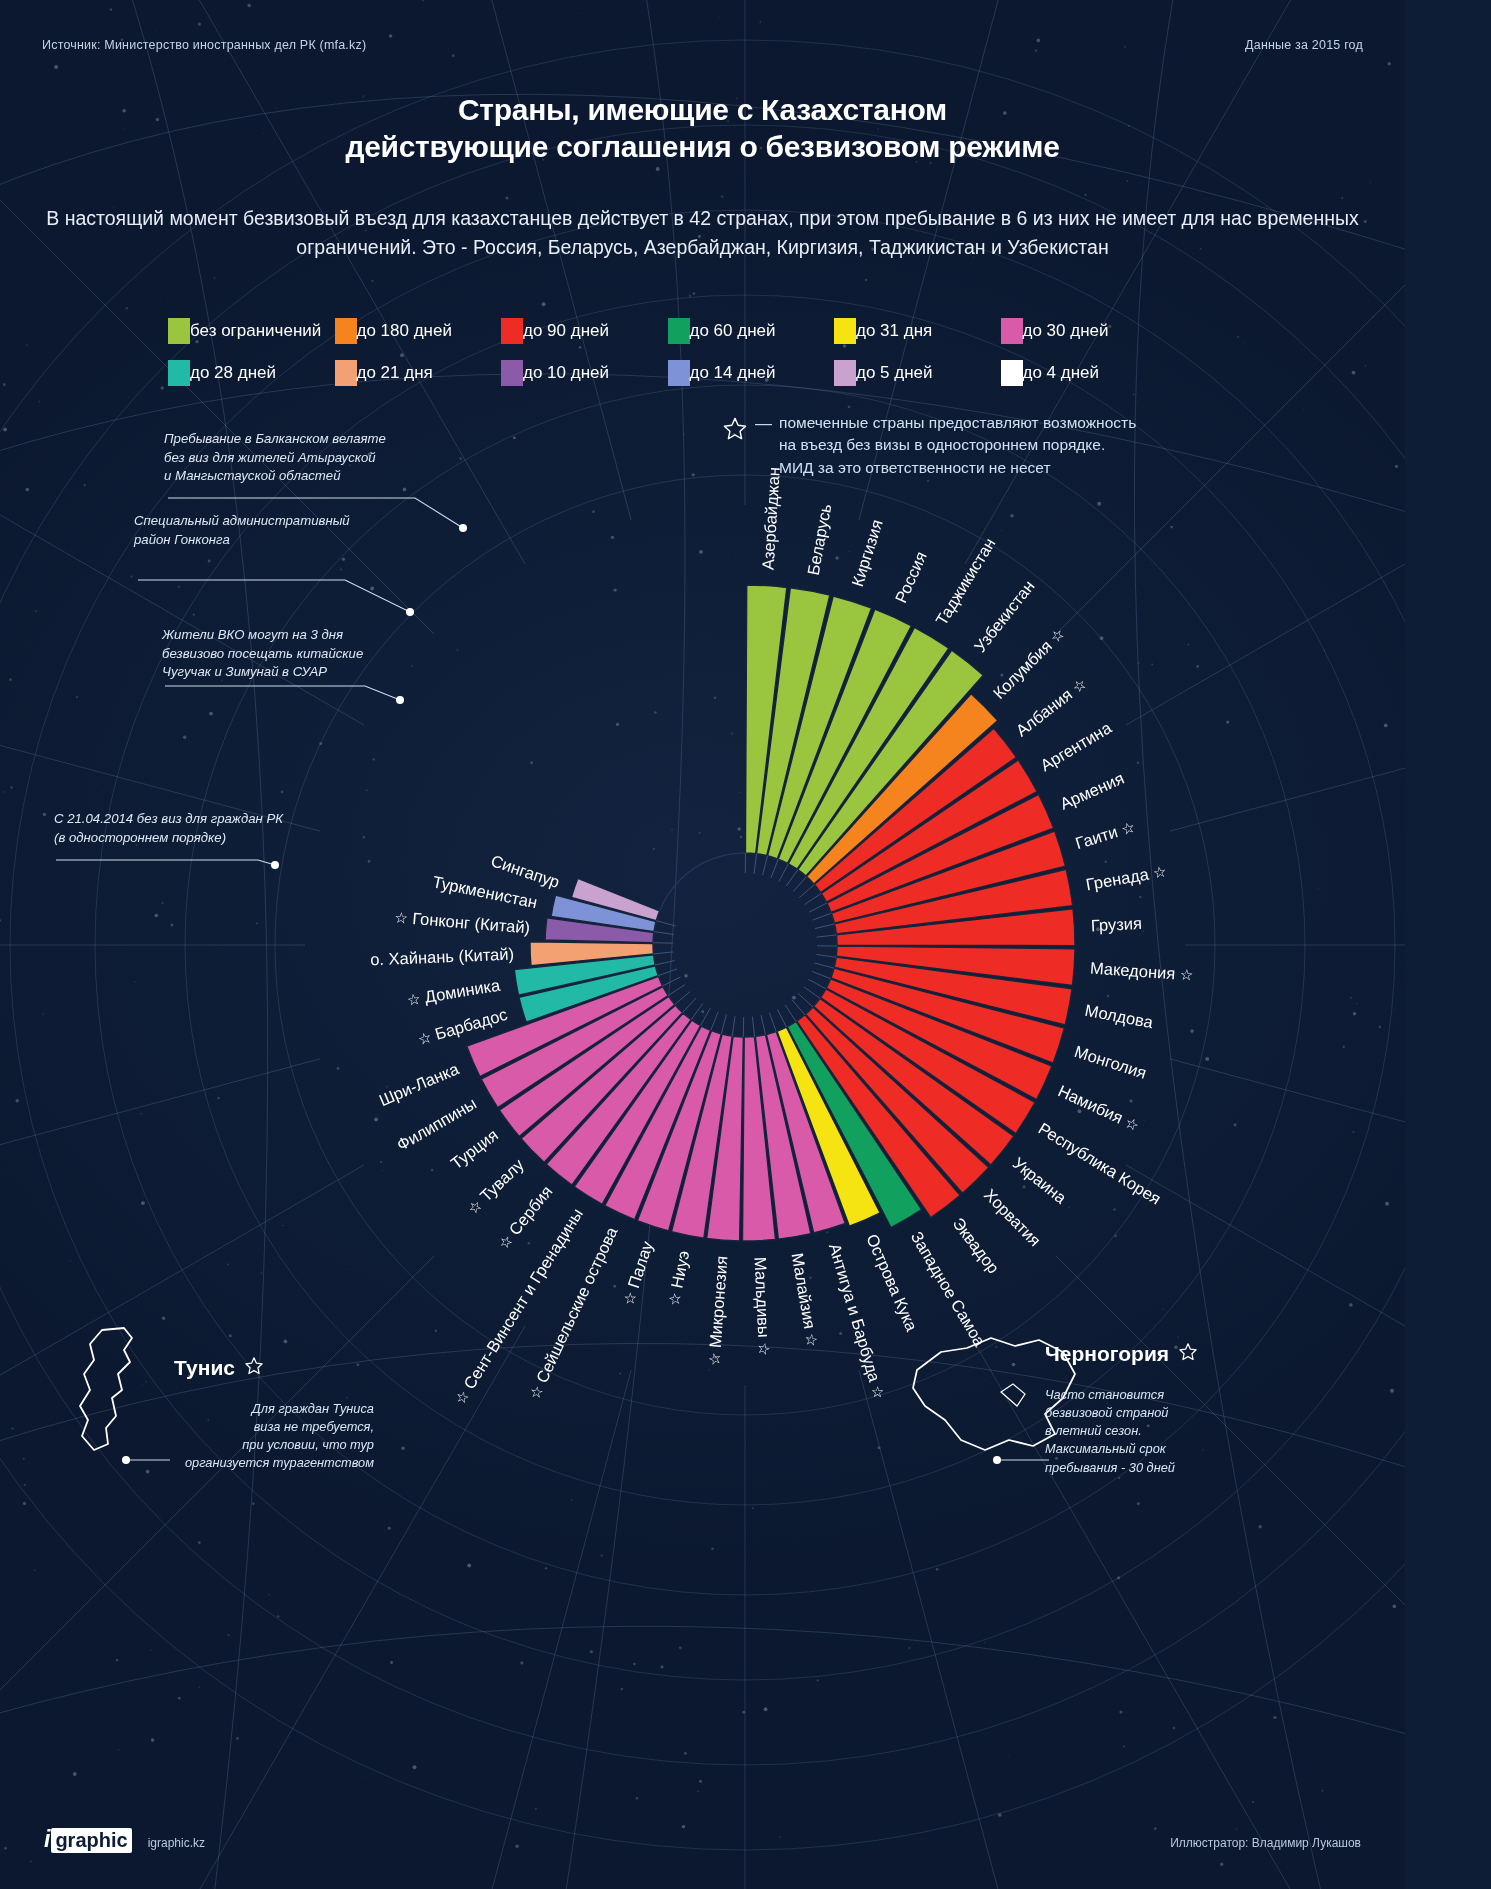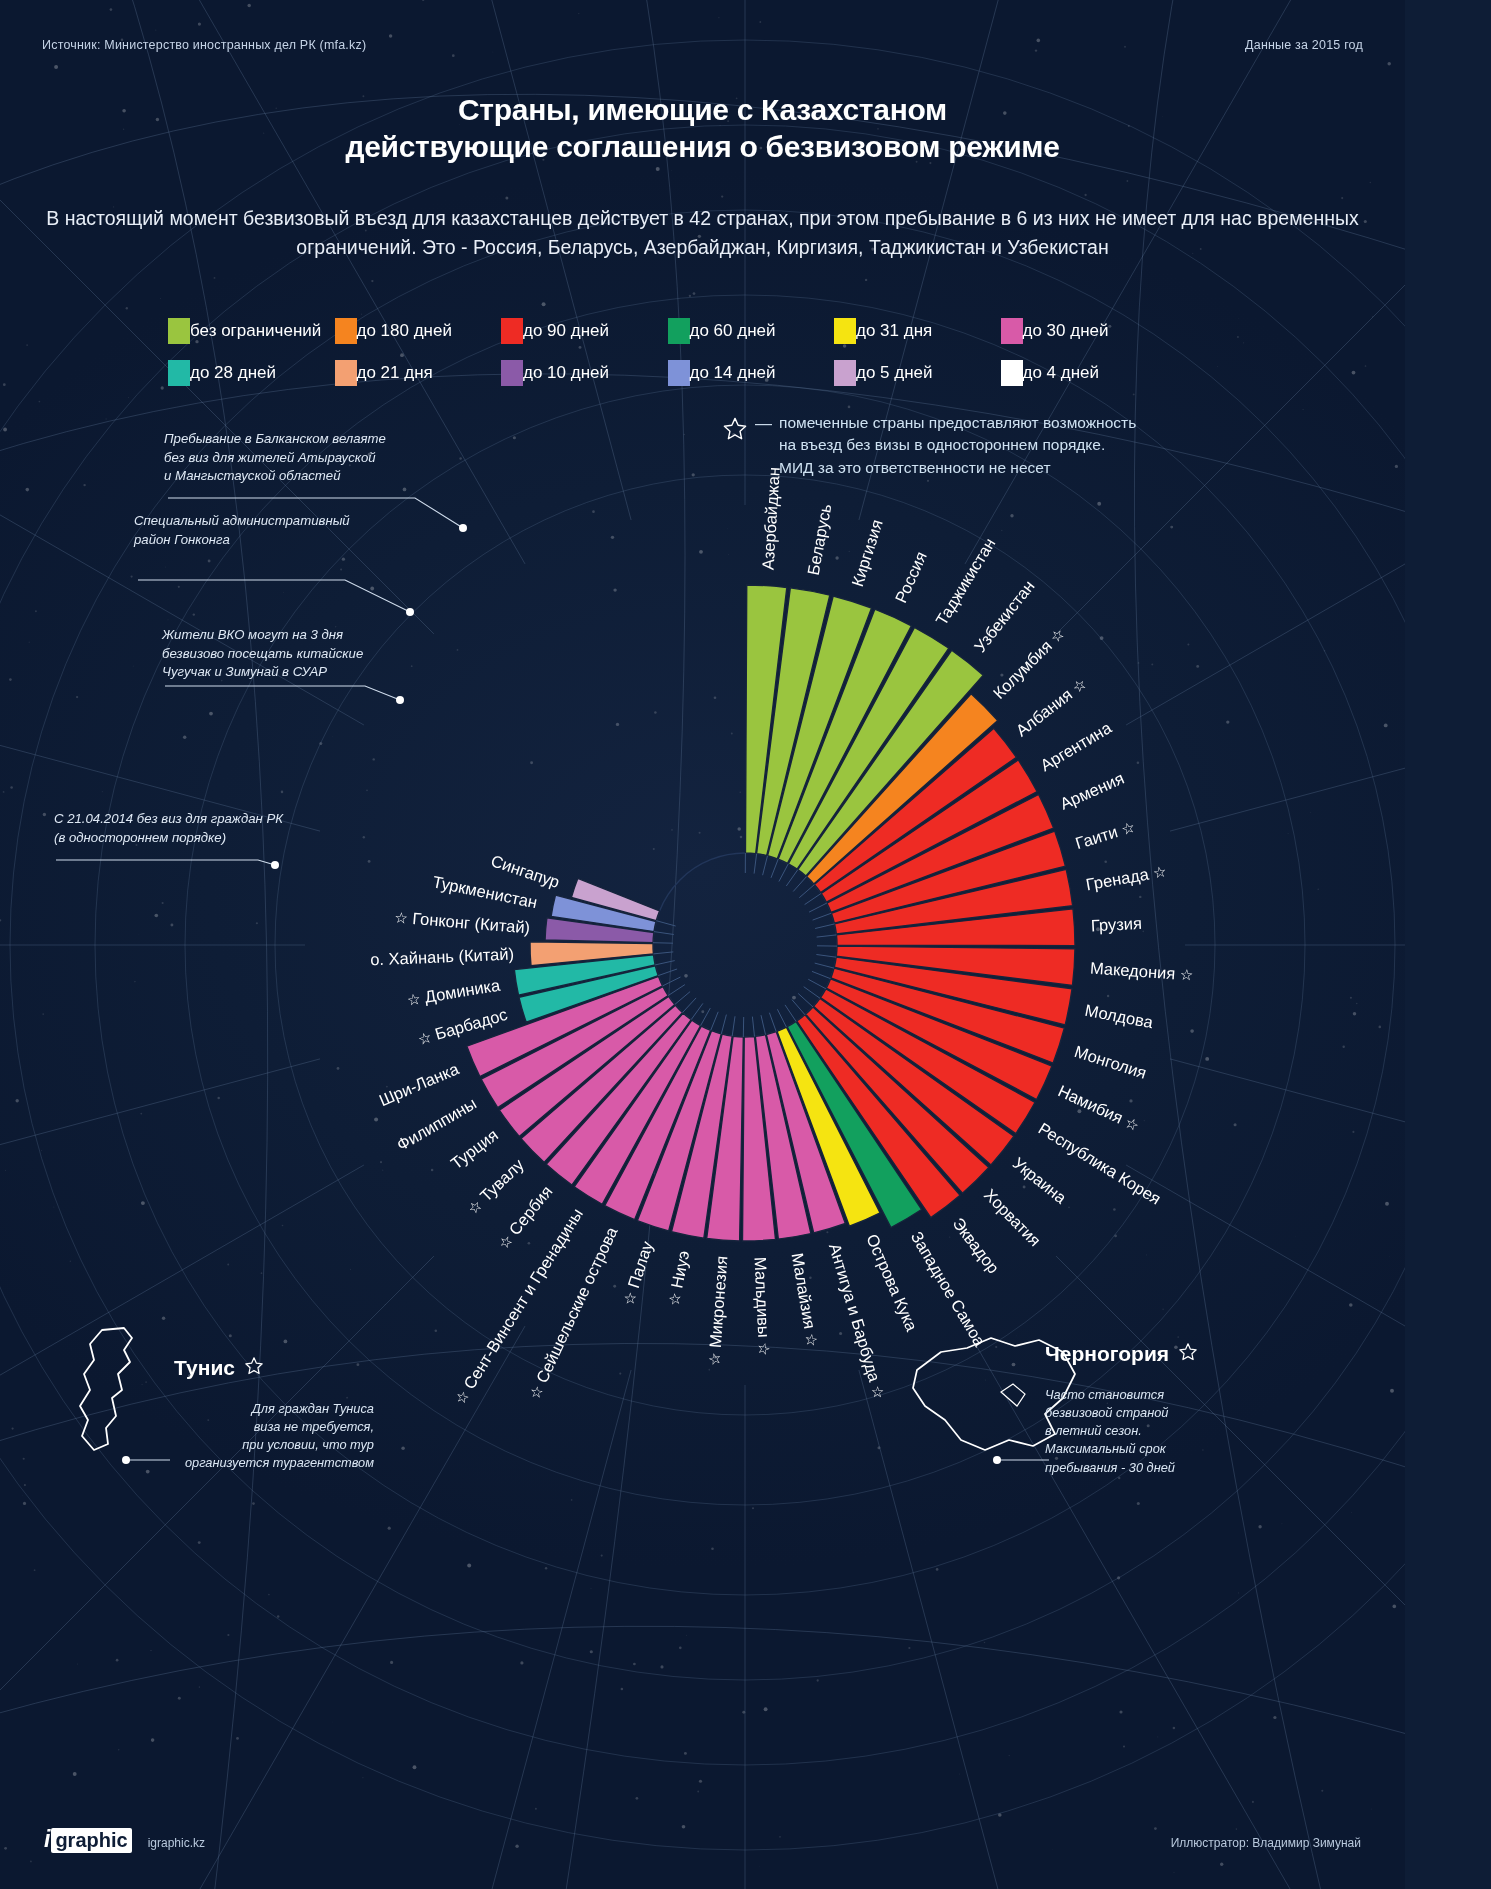--- a/index.html
+++ b/index.html
@@ -859,16 +859,16 @@
       <circle cx="4" cy="10" r="4" fill="#ffffff"></circle>
     </svg>
   </div>
 
   <div class="footer">
     <div class="logo">
       <span class="logo-i">i</span>
       <span class="logo-g">graphic</span>
       <span class="logo-url">igraphic.kz</span>
     </div>
-    <div class="illustrator">Иллюстратор: Владимир Зимунай</div>
+    <div class="illustrator">Иллюстратор: Владимир Лукашов</div>
   </div>
 
 </div>
 
 </body></html>

